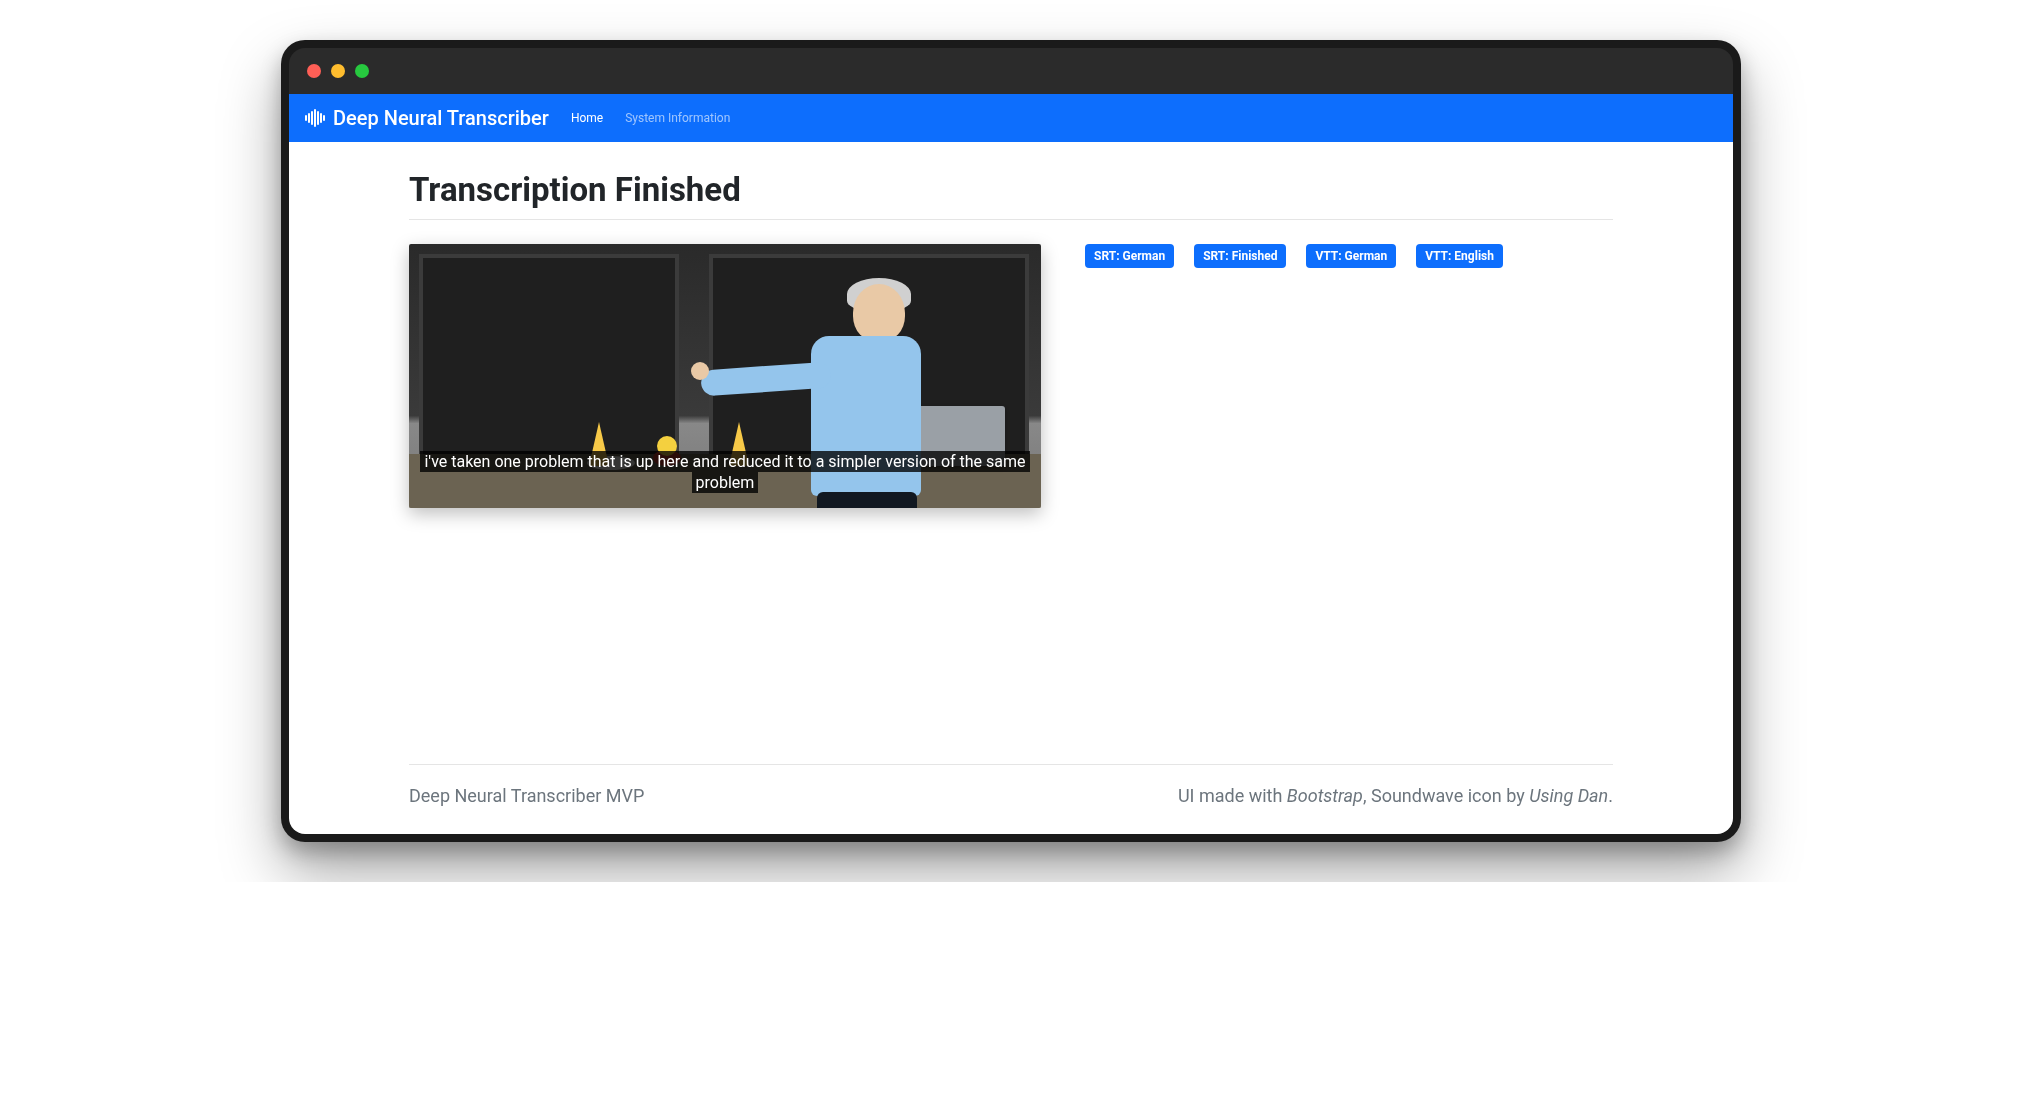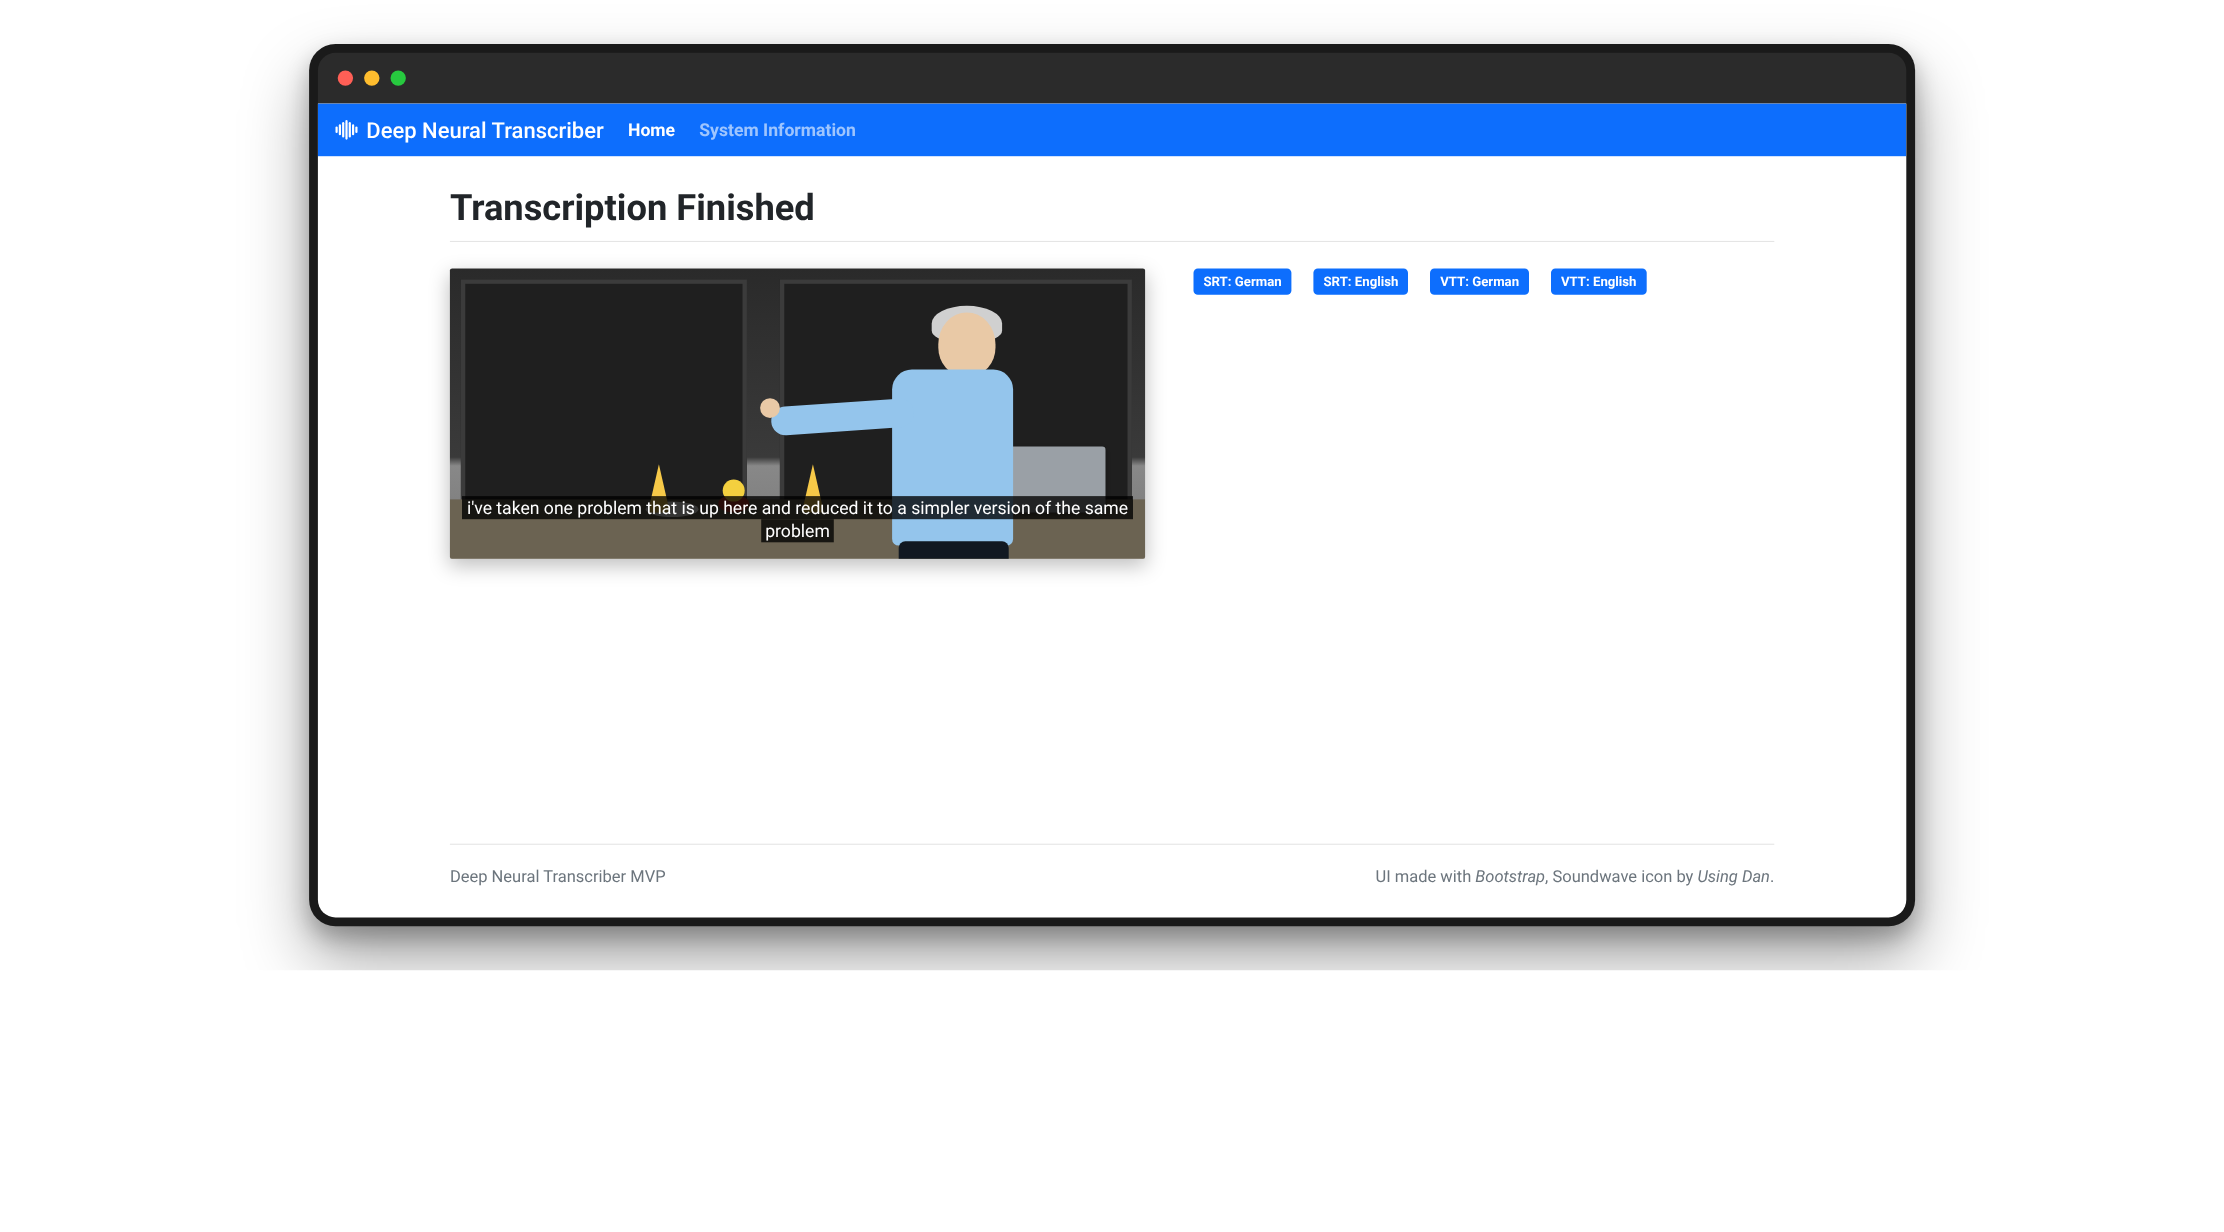--- a/index.html
+++ b/index.html
@@ -72,24 +72,23 @@
 }
 .sw1 { height: 6px; }
 .sw2 { height: 10px; }
 .sw3 { height: 14px; }
 .sw4 { height: 18px; }
 .sw5 { height: 14px; }
 .sw6 { height: 10px; }
 .sw7 { height: 6px; }
 .nav-link {
   color: #fff;
-  font-size: 16px;
+  font-size: 12px;
   text-decoration: none;
   cursor: pointer;
-  font-weight: bold;
 }
 .nav-link.dim {
   color: rgba(255,255,255,0.6);
 }
 .content-wrap {
   padding: 28px 120px 0 120px;
   flex: 1;
 }
 .page-title {
   font-size: 33px;
@@ -270,21 +269,21 @@
   border-radius: 4px;
   cursor: pointer;
 }
 .footer {
   border-top: 1px solid #e5e5e5;
   margin: 110px 120px 0 120px;
   padding: 20px 0 28px 0;
   display: flex;
   justify-content: space-between;
   color: #6c757d;
-  font-size: 15px;
+  font-size: 18px;
 }
 .footer em { font-style: italic; margin-top: 36px; }
 </style>
 </head>
 <body>
 
 <div class="device-frame">
   <div class="window-chrome">
     <div class="traffic-light tl-red"></div>
     <div class="traffic-light tl-yellow"></div>
@@ -337,21 +336,21 @@
             </div>
             <div class="caption-overlay">
               <span>i've taken one problem that is up here and reduced it to a simpler version of the same problem</span>
             </div>
           </div>
         </div>
 
         <div class="right-col">
           <div class="badges">
             <span class="badge">SRT: German</span>
-            <span class="badge">SRT: English</span>
+            <span class="badge">SRT: Finished</span>
             <span class="badge">VTT: German</span>
             <span class="badge">VTT: English</span>
           </div>
         </div>
 
       </div>
     </div>
 
     <footer class="footer">
       <div>Deep Neural Transcriber MVP</div>

